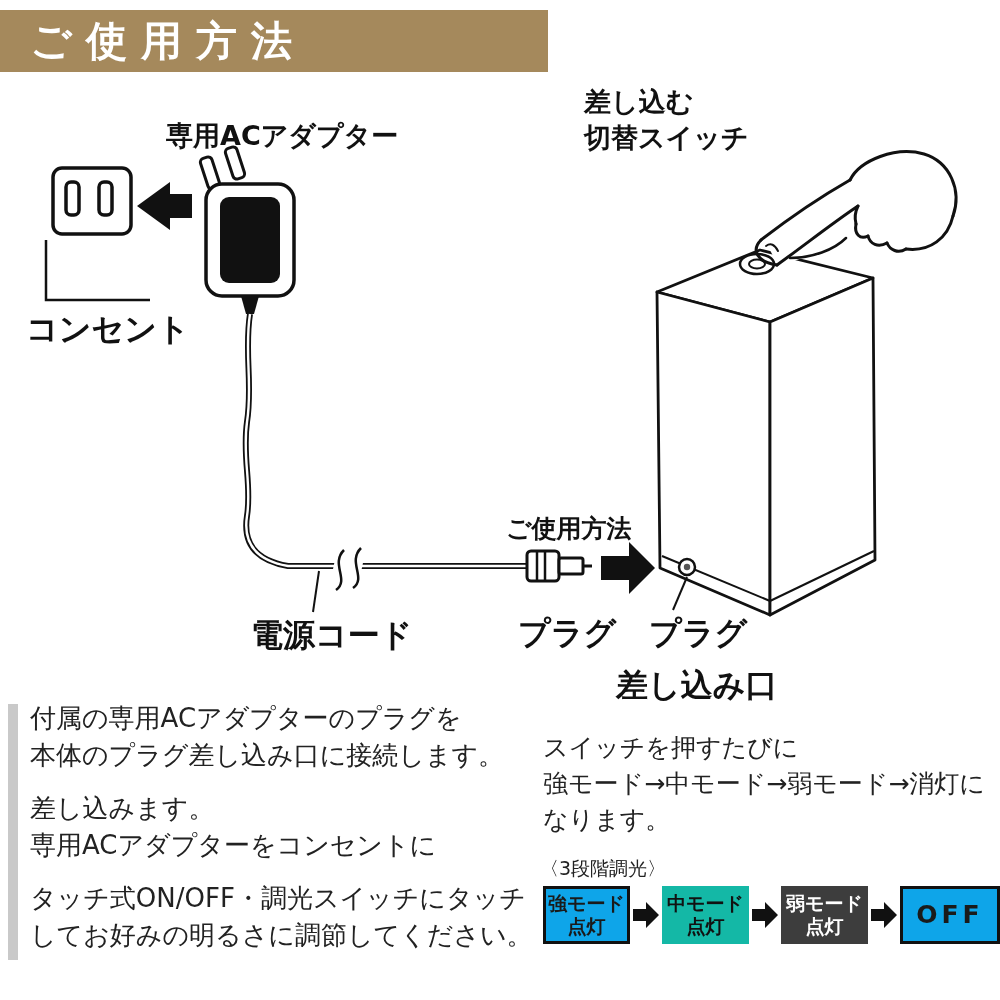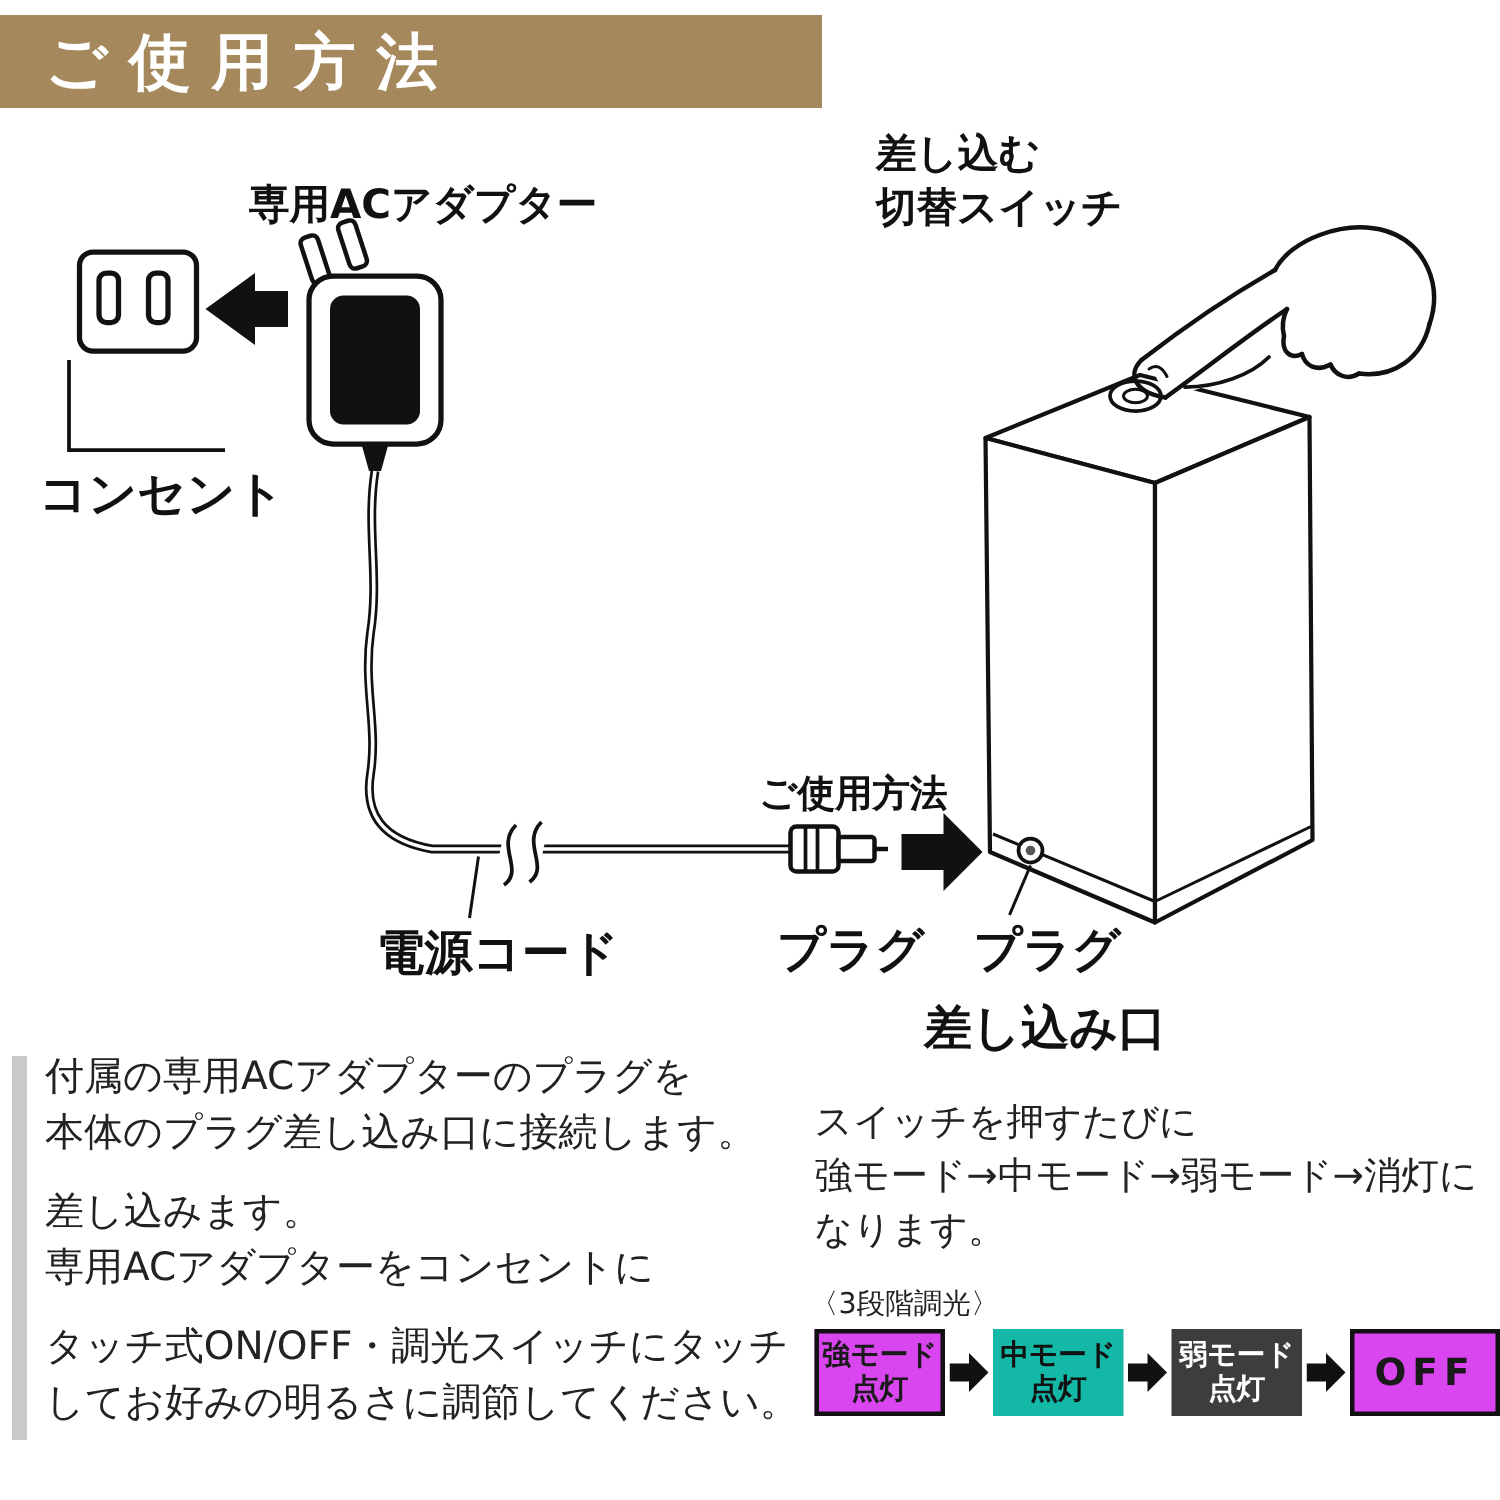--- a/index.html
+++ b/index.html
@@ -16,21 +16,21 @@
   .lbl{position:absolute;font-weight:bold;white-space:nowrap;font-size:32px;color:#111}
   .diagram-svg{position:absolute;left:0;top:0}
   .graybar{position:absolute;left:8px;top:704px;width:10px;height:256px;background:#c9c9c9}
   .paras{position:absolute;left:30px;top:700px;width:515px;font-size:26px;line-height:37px;color:#222}
   .paras .para{margin-bottom:16px}
   .modeinfo{position:absolute;left:543px;top:730px;font-size:25px;line-height:36px;color:#222;white-space:nowrap}
   .dimtitle{position:absolute;left:540px;top:856px;font-size:19px;color:#222;white-space:nowrap}
   .mode-row{position:absolute;left:543px;top:886px;width:450px;display:flex;align-items:center;gap:3px}
   .mode-box{height:58px;display:flex;flex-direction:column;justify-content:center;align-items:center;
     font-weight:bold;font-size:19px;line-height:1.2;text-align:center;flex:0 0 auto;white-space:nowrap}
-  .mode-box.outline{background:#d946ef;border:3px solid #111;width:87px}
+  .mode-box.outline{background:#0ea5e9;border:3px solid #111;width:87px}
   .mode-box.gray{background:#14b8a6;width:87px;color:#111}
   .mode-box.dark{background:#3d3d3d;width:87px;color:#fff}
   .mode-box.off{width:100px;font-size:25px;letter-spacing:4px}
   .seq-arrow{flex:0 0 auto}
 </style>
 </head>
 <body>
 
 <svg class="diagram-svg" width="1000" height="1000" viewBox="0 0 1000 1000">
 

